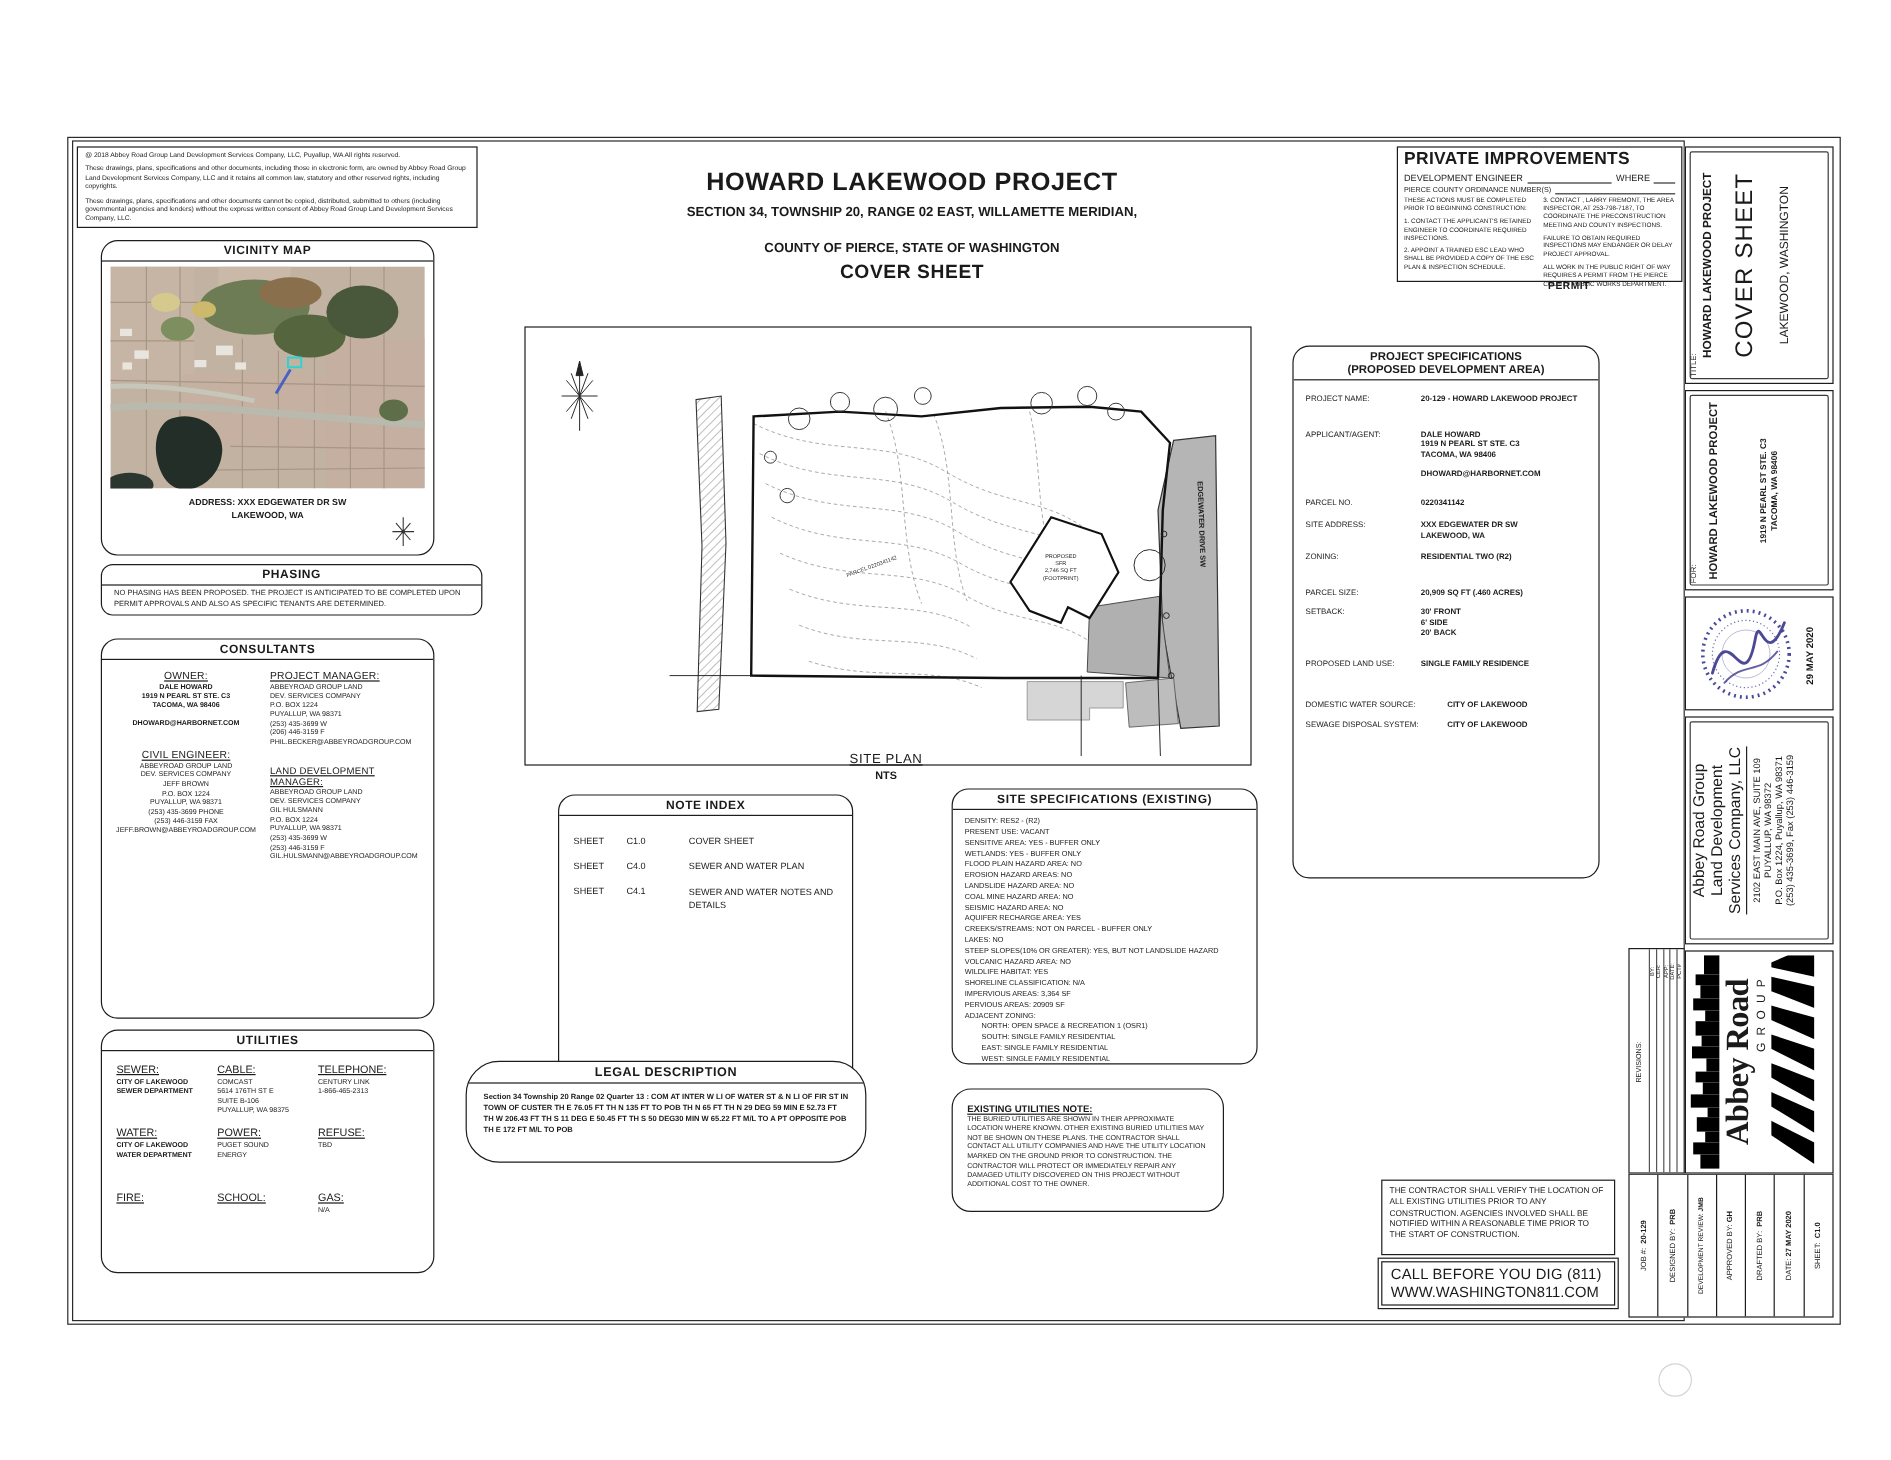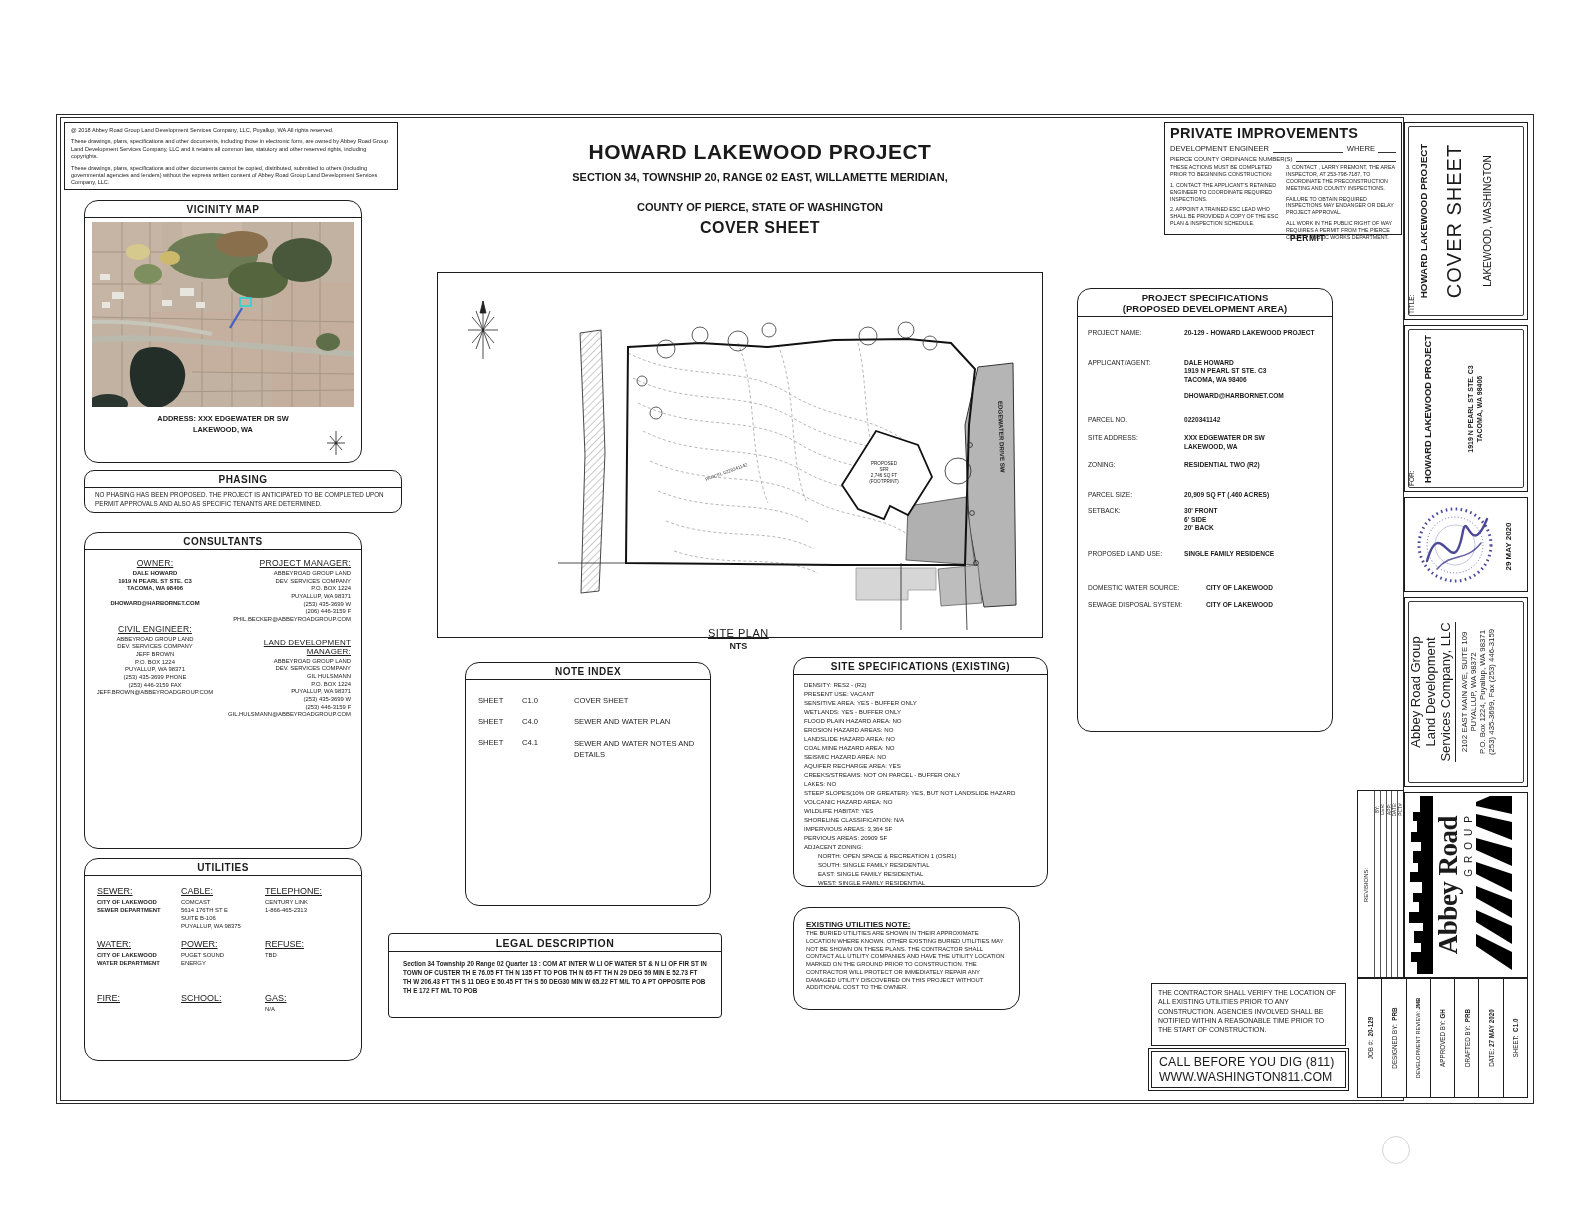--- a/index.html
+++ b/index.html
@@ -165,21 +165,21 @@
           <div class="cline">ABBEYROAD GROUP LAND</div>
           <div class="cline">DEV. SERVICES COMPANY</div>
           <div class="cline">JEFF BROWN</div>
           <div class="cline">P.O. BOX 1224</div>
           <div class="cline">PUYALLUP, WA 98371</div>
           <div class="cline">(253) 435-3699 PHONE</div>
           <div class="cline">(253) 446-3159 FAX</div>
           <div class="cline">JEFF.BROWN@ABBEYROADGROUP.COM</div>
         </div>
       </div>
-      <div style="flex:1.05;text-align:right;">
+      <div style="flex:1.05;">
         <div class="cblock">
           <div class="chead">PROJECT MANAGER:</div>
           <div class="cline">ABBEYROAD GROUP LAND</div>
           <div class="cline">DEV. SERVICES COMPANY</div>
           <div class="cline">P.O. BOX 1224</div>
           <div class="cline">PUYALLUP, WA 98371</div>
           <div class="cline">(253) 435-3699 W</div>
           <div class="cline">(206) 446-3159 F</div>
           <div class="cline">PHIL.BECKER@ABBEYROADGROUP.COM</div>
         </div>
@@ -369,21 +369,21 @@
       <div class="ssline">IMPERVIOUS AREAS:   3,364 SF</div>
       <div class="ssline">PERVIOUS AREAS:  20909 SF</div>
       <div class="ssline">ADJACENT ZONING:</div>
       <div class="ssline ind">NORTH: OPEN SPACE &amp; RECREATION 1 (OSR1)</div>
       <div class="ssline ind">SOUTH: SINGLE FAMILY RESIDENTIAL</div>
       <div class="ssline ind">EAST:   SINGLE FAMILY RESIDENTIAL</div>
       <div class="ssline ind">WEST:  SINGLE FAMILY RESIDENTIAL</div>
     </div>
   </div>
 
-  <div class="panel" style="left:388px;top:933px;width:334px;height:85px;border-radius:4px;">
+  <div class="panel" style="left:388px;top:884px;width:334px;height:85px;border-radius:28px;">
     <div class="ptitle" style="font-size:10.5px;">LEGAL DESCRIPTION</div>
     <div style="font-size:6.3px;font-weight:700;padding:7px 14px;line-height:1.45;">Section 34 Township 20 Range 02 Quarter 13 : COM AT INTER W LI OF WATER ST &amp; N LI OF FIR ST IN TOWN OF CUSTER TH E 76.05 FT TH N 135 FT TO POB TH N 65 FT TH N 29 DEG 59 MIN E 52.73 FT TH W 206.43 FT TH S 11 DEG E 50.45 FT TH S 50 DEG30 MIN W 65.22 FT M/L TO A PT OPPOSITE POB TH E 172 FT M/L TO POB</div>
   </div>
 
   <div class="panel" style="left:793px;top:907px;width:227px;height:103px;border-radius:16px;">
     <div style="padding:12px 12px 0;">
       <div style="font-size:8px;font-weight:700;text-decoration:underline;">EXISTING UTILITIES NOTE:</div>
       <div style="font-size:5.9px;line-height:1.32;margin-top:1px;">THE BURIED UTILITIES ARE SHOWN IN THEIR APPROXIMATE LOCATION WHERE KNOWN. OTHER EXISTING BURIED UTILITIES MAY NOT BE SHOWN ON THESE PLANS. THE CONTRACTOR SHALL CONTACT ALL UTILITY COMPANIES AND HAVE THE UTILITY LOCATION MARKED ON THE GROUND PRIOR TO CONSTRUCTION. THE CONTRACTOR WILL PROTECT OR IMMEDIATELY REPAIR ANY DAMAGED UTILITY DISCOVERED ON THIS PROJECT WITHOUT ADDITIONAL COST TO THE OWNER.</div>
     </div>
   </div>

